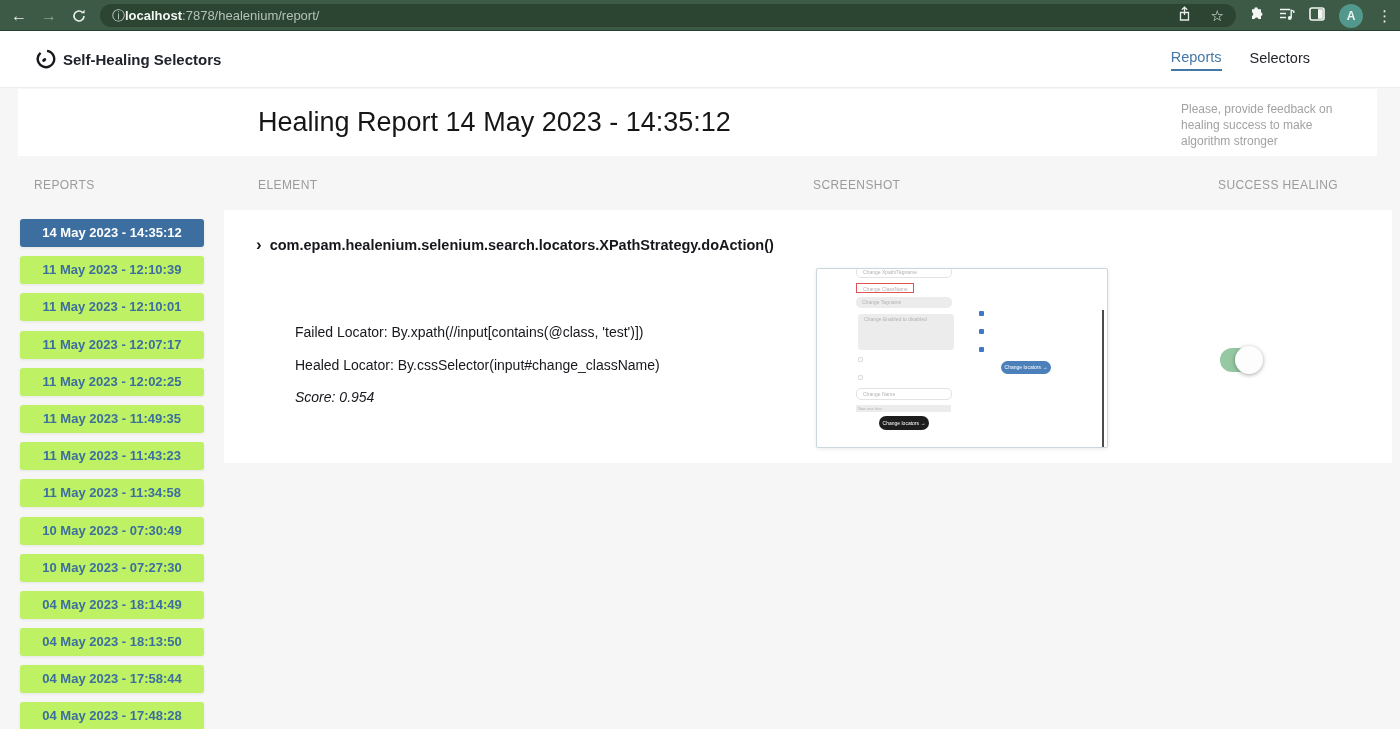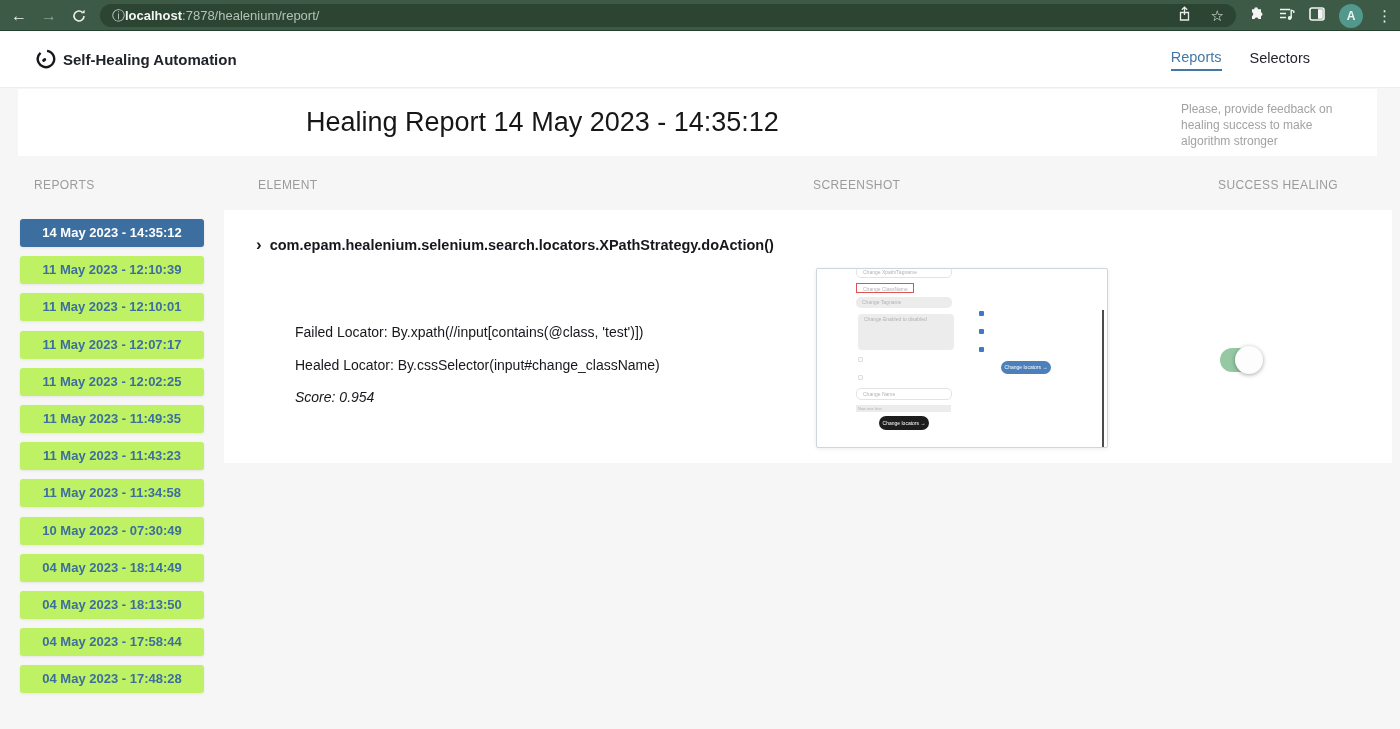--- a/index.html
+++ b/index.html
@@ -32,21 +32,21 @@
   .logo { position:absolute; left:35px; top:17px; }
   .app-title { position:absolute; left:63px; top:0; height:57px; line-height:57px;
                font-size:15px; font-weight:bold; color:#20232b; }
   .nav { position:absolute; right:90px; top:0; height:57px; display:flex; align-items:center; gap:28px; }
   .nav-link { font-size:14.5px; color:#23252b; text-decoration:none; padding-bottom:4px; cursor:pointer; }
   .nav-link.active { color:#4377a5; border-bottom:2px solid #4377a5; }
 
   
   .title-band { position:absolute; left:18px; top:89px; width:1359px; height:67px; background:#ffffff; }
   .page-title { position:absolute; left:240px; top:0; height:67px; line-height:67px;
-                font-size:27px; font-weight:500; color:#161616;margin-left:48px; }
+                font-size:27px; font-weight:500; color:#161616; }
   .feedback-note { position:absolute; left:1163px; top:12px; width:168px;
                    font-size:12px; line-height:16px; color:#a2a2a2; }
 
   
   .col-h { position:absolute; top:178px; font-size:12px; color:#9b9b9b; letter-spacing:0.4px; }
 
   
   .report-list { position:absolute; left:20px; top:219px; width:184px; }
   .report-item { height:28px; line-height:28px; margin-bottom:9.2px; background:#bef264;
                  border-radius:3px; text-align:center; font-size:13px; font-weight:bold;
@@ -140,21 +140,21 @@
 
   <div class="app-header">
     <div class="logo">
       <svg width="22" height="22" viewBox="0 0 22 22">
         <g transform="rotate(-25 11 11)">
           <circle cx="11" cy="11" r="8.2" fill="none" stroke="#17181d" stroke-width="2.4" stroke-dasharray="36 7"></circle>
         </g>
         <ellipse cx="9.2" cy="12" rx="2.2" ry="1.6" fill="#17181d" transform="rotate(-35 9.2 12)"></ellipse>
       </svg>
     </div>
-    <div class="app-title">Self-Healing Automation</div>
+    <div class="app-title">Self-Healing Selectors</div>
     <div class="nav">
       <a class="nav-link active">Reports</a>
       <a class="nav-link">Selectors</a>
     </div>
   </div>
 
   <div class="title-band">
     <div class="page-title">Healing Report 14 May 2023 - 14:35:12</div>
     <div class="feedback-note">Please, provide feedback on healing success to make algorithm stronger</div>
   </div>
@@ -167,20 +167,21 @@
   <div class="report-list">
     <div class="report-item selected">14 May 2023 - 14:35:12</div>
     <div class="report-item">11 May 2023 - 12:10:39</div>
     <div class="report-item">11 May 2023 - 12:10:01</div>
     <div class="report-item">11 May 2023 - 12:07:17</div>
     <div class="report-item">11 May 2023 - 12:02:25</div>
     <div class="report-item">11 May 2023 - 11:49:35</div>
     <div class="report-item">11 May 2023 - 11:43:23</div>
     <div class="report-item">11 May 2023 - 11:34:58</div>
     <div class="report-item">10 May 2023 - 07:30:49</div>
+    <div class="report-item">10 May 2023 - 07:27:30</div>
     <div class="report-item">04 May 2023 - 18:14:49</div>
     <div class="report-item">04 May 2023 - 18:13:50</div>
     <div class="report-item">04 May 2023 - 17:58:44</div>
     <div class="report-item">04 May 2023 - 17:48:28</div>
   </div>
 
   <div class="content-card">
     <div class="method-row">
       <span class="chev">›</span>
       <span>com.epam.healenium.selenium.search.locators.XPathStrategy.doAction()</span>

